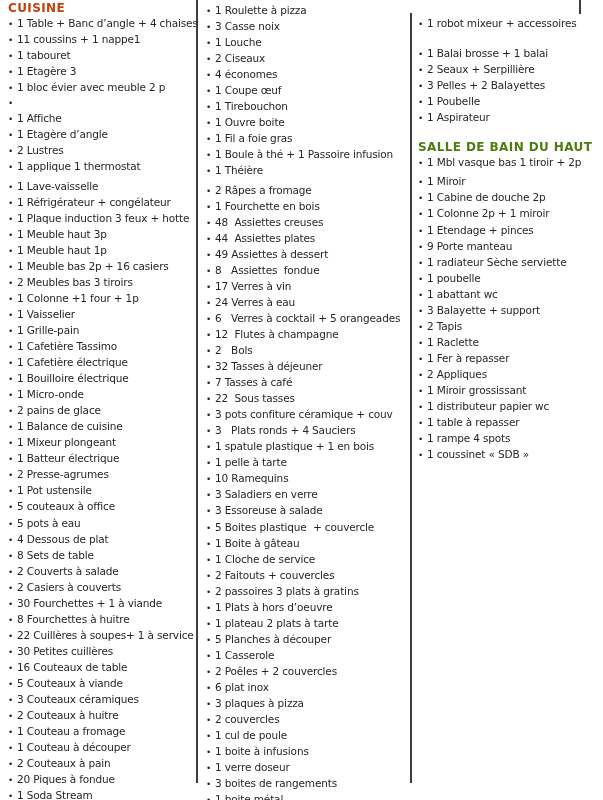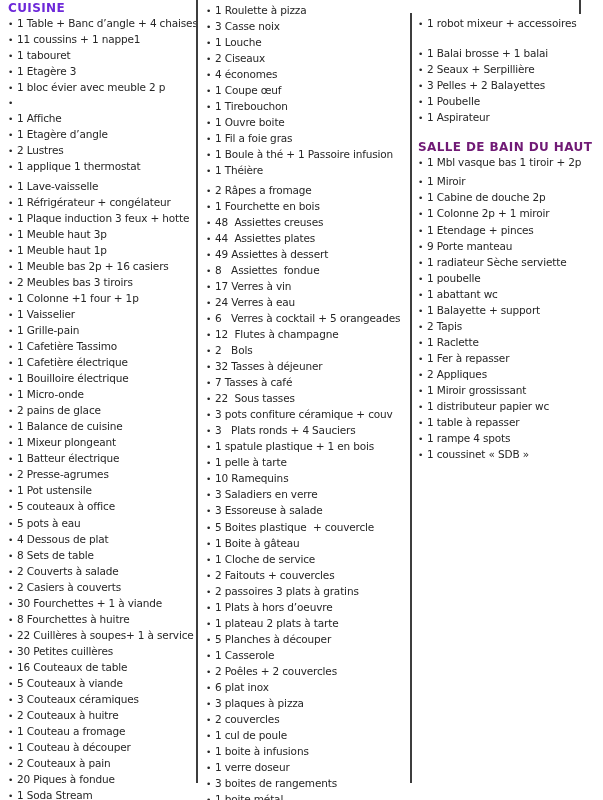--- a/index.html
+++ b/index.html
@@ -46,21 +46,21 @@
   }
   .divider-1 { left: 196px; top: 0;    height: 783px; }
   .divider-2 { left: 410px; top: 13px; height: 770px; }
   .border-fragment { left: 579px; top: 0; height: 14px; }
 </style>
 </head>
 <body style="background: rgb(255, 255, 255);">
 
 <div class="page">
   <div class="col col-1">
-      <div class="col-header" style="color: #6d28d9;">CUISINE</div>
+      <div class="col-header" style="color: #c2410c;">CUISINE</div>
       <div class="item"><span class="bullet">•</span><span class="txt">1 Table + Banc d’angle + 4 chaises</span></div>
       <div class="item"><span class="bullet">•</span><span class="txt">11 coussins + 1 nappe1</span></div>
       <div class="item"><span class="bullet">•</span><span class="txt">1 tabouret</span></div>
       <div class="item"><span class="bullet">•</span><span class="txt">1 Etagère 3</span></div>
       <div class="item"><span class="bullet">•</span><span class="txt">1 bloc évier avec meuble 2 p</span></div>
       <div class="item"><span class="bullet">•</span></div>
       <div class="item"><span class="bullet">•</span><span class="txt">1 Affiche</span></div>
       <div class="item"><span class="bullet">•</span><span class="txt">1 Etagère d’angle</span></div>
       <div class="item"><span class="bullet">•</span><span class="txt">2 Lustres</span></div>
       <div class="item"><span class="bullet">•</span><span class="txt">1 applique 1 thermostat</span></div>
@@ -160,31 +160,31 @@
   <div class="divider divider-2" style="background: rgb(61, 61, 61);"></div>
   <div class="col col-3">
       <div class="item"><span class="bullet">•</span><span class="txt">1 robot mixeur + accessoires</span></div>
       <div class="spacer"></div>
       <div class="item"><span class="bullet">•</span><span class="txt">1 Balai brosse + 1 balai</span></div>
       <div class="item"><span class="bullet">•</span><span class="txt">2 Seaux + Serpillière</span></div>
       <div class="item"><span class="bullet">•</span><span class="txt">3 Pelles + 2 Balayettes</span></div>
       <div class="item"><span class="bullet">•</span><span class="txt">1 Poubelle</span></div>
       <div class="item"><span class="bullet">•</span><span class="txt">1 Aspirateur</span></div>
       <div class="spacer"></div>
-      <div class="col-header" style="color: #701a75;">SALLE DE BAIN DU HAUT</div>
+      <div class="col-header" style="color: #4d7c0f;">SALLE DE BAIN DU HAUT</div>
       <div class="item"><span class="bullet">•</span><span class="txt">1 Mbl vasque bas 1 tiroir + 2p</span></div>
       <div class="item" style="margin-top: 3px;"><span class="bullet">•</span><span class="txt">1 Miroir</span></div>
       <div class="item"><span class="bullet">•</span><span class="txt">1 Cabine de douche 2p</span></div>
       <div class="item"><span class="bullet">•</span><span class="txt">1 Colonne 2p + 1 miroir</span></div>
       <div class="item"><span class="bullet">•</span><span class="txt">1 Etendage + pinces</span></div>
       <div class="item"><span class="bullet">•</span><span class="txt">9 Porte manteau</span></div>
       <div class="item"><span class="bullet">•</span><span class="txt">1 radiateur Sèche serviette</span></div>
       <div class="item"><span class="bullet">•</span><span class="txt">1 poubelle</span></div>
       <div class="item"><span class="bullet">•</span><span class="txt">1 abattant wc</span></div>
-      <div class="item"><span class="bullet">•</span><span class="txt">1 Balayette + support</span></div>
+      <div class="item"><span class="bullet">•</span><span class="txt">3 Balayette + support</span></div>
       <div class="item"><span class="bullet">•</span><span class="txt">2 Tapis</span></div>
       <div class="item"><span class="bullet">•</span><span class="txt">1 Raclette</span></div>
       <div class="item"><span class="bullet">•</span><span class="txt">1 Fer à repasser</span></div>
       <div class="item"><span class="bullet">•</span><span class="txt">2 Appliques</span></div>
       <div class="item"><span class="bullet">•</span><span class="txt">1 Miroir grossissant</span></div>
       <div class="item"><span class="bullet">•</span><span class="txt">1 distributeur papier wc</span></div>
       <div class="item"><span class="bullet">•</span><span class="txt">1 table à repasser</span></div>
       <div class="item"><span class="bullet">•</span><span class="txt">1 rampe 4 spots</span></div>
       <div class="item"><span class="bullet">•</span><span class="txt">1 coussinet « SDB »</span></div>
     </div>

